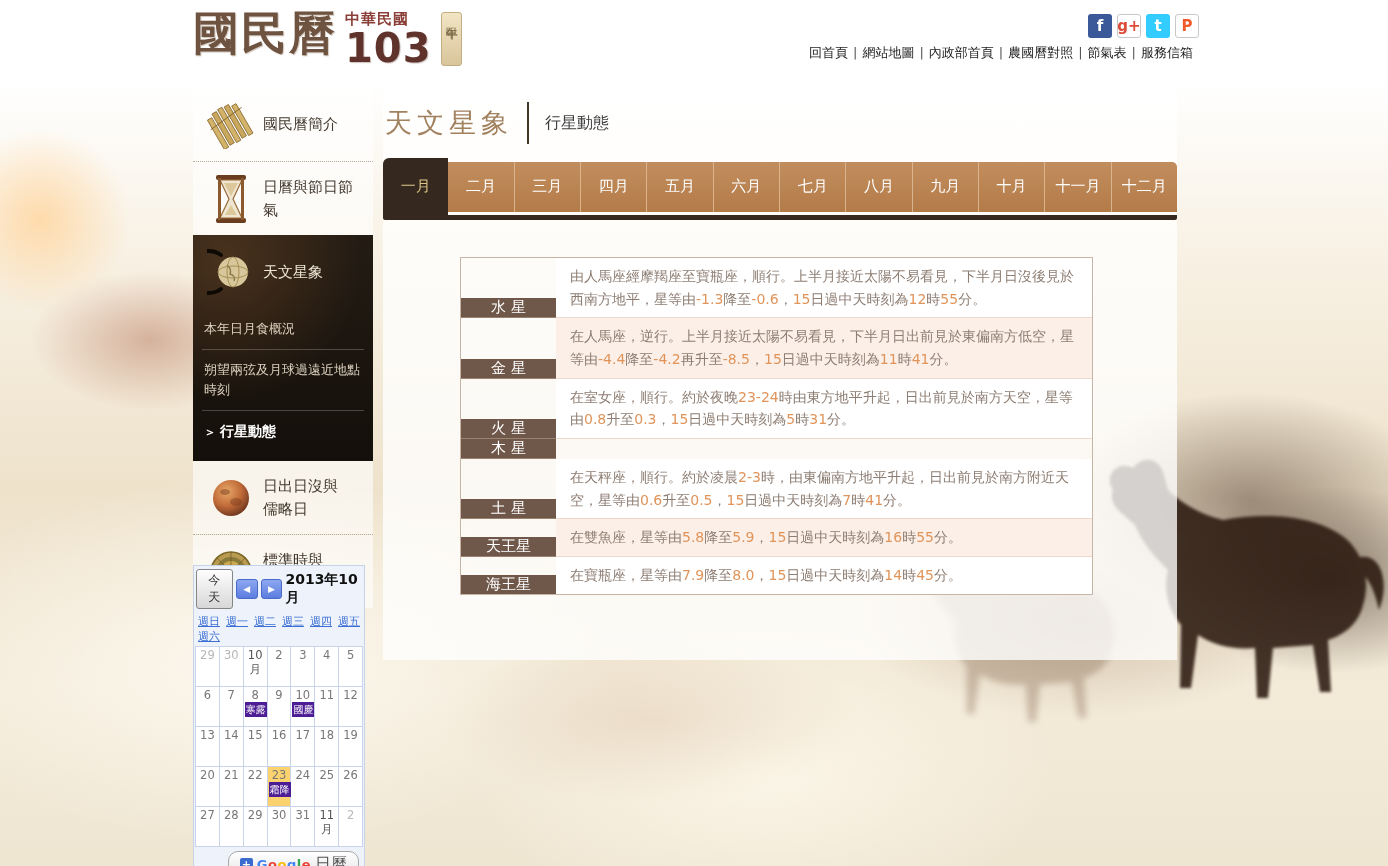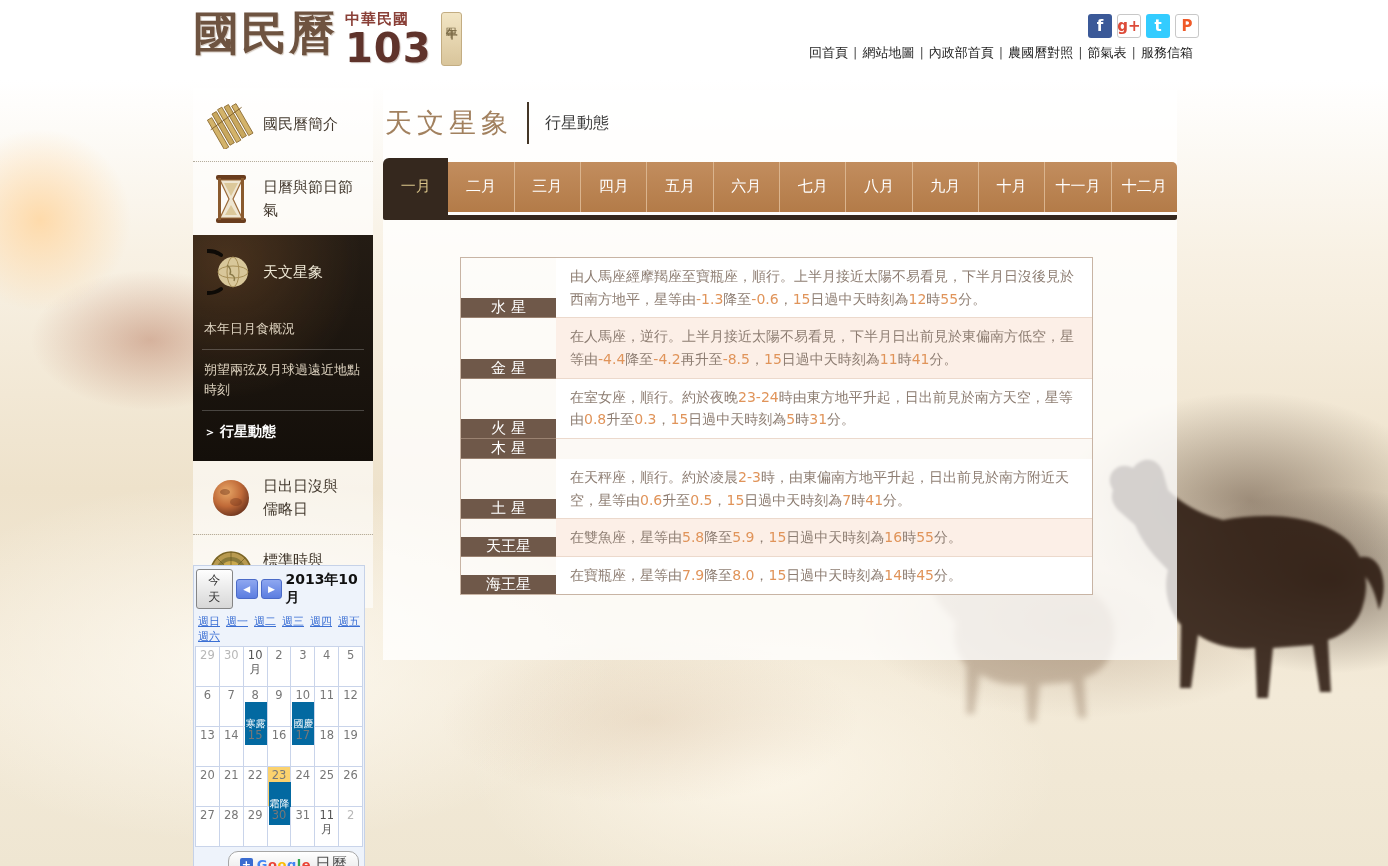--- a/index.html
+++ b/index.html
@@ -72,22 +72,22 @@
   .weekday-row{display:grid;grid-template-columns:repeat(6,1fr);text-align:center;
     font-size:11px;color:#3b6fd4;padding:2px 1px;}
   .weekday{text-decoration:underline;cursor:pointer;}
   .cal-grid{display:grid;grid-template-columns:repeat(7,1fr);margin:0 1px;background:#fff;
     border-top:1px solid #c9d4ea;border-left:1px solid #c9d4ea;}
   .day{height:40px;border-right:1px solid #c9d4ea;border-bottom:1px solid #c9d4ea;
     box-sizing:border-box;font-size:11.5px;color:#777;text-align:center;padding:1px 2px;position:relative;}
   .day.muted{color:#b7b7b7;}
   .day.monthlbl{color:#555;}
   .day.today{background:#fbd26e;}
-  .badge{position:absolute;left:1px;top:15px;background:#0369a1;color:#fff;font-size:10px;
-    line-height:1.3;padding:15px 1px;max-width:22px;overflow:hidden;white-space:nowrap;cursor:pointer;}
+  .badge{position:absolute;left:1px;top:15px;background:#4c1d95;color:#fff;font-size:10px;
+    line-height:1.3;padding:1px 1px;max-width:22px;overflow:hidden;white-space:nowrap;cursor:pointer;}
   .google-row{display:flex;justify-content:flex-end;padding:4px 5px 2px;}
   .g-btn{display:flex;align-items:center;gap:4px;background:linear-gradient(#ffffff,#e4e4e4);
     border:1px solid #a6a6a6;border-radius:10px;padding:2px 11px;cursor:pointer;}
   .g-plus{width:13px;height:13px;background:#3a6cd0;color:#fff;font-size:11px;border-radius:2px;
     display:flex;align-items:center;justify-content:center;font-weight:bold;}
   .g-word{font-weight:bold;font-size:13px;letter-spacing:.5px;}
   .g-suffix{color:#555;font-size:16px;}
 
   
   .main{position:absolute;left:383px;top:90px;width:794px;height:570px;

